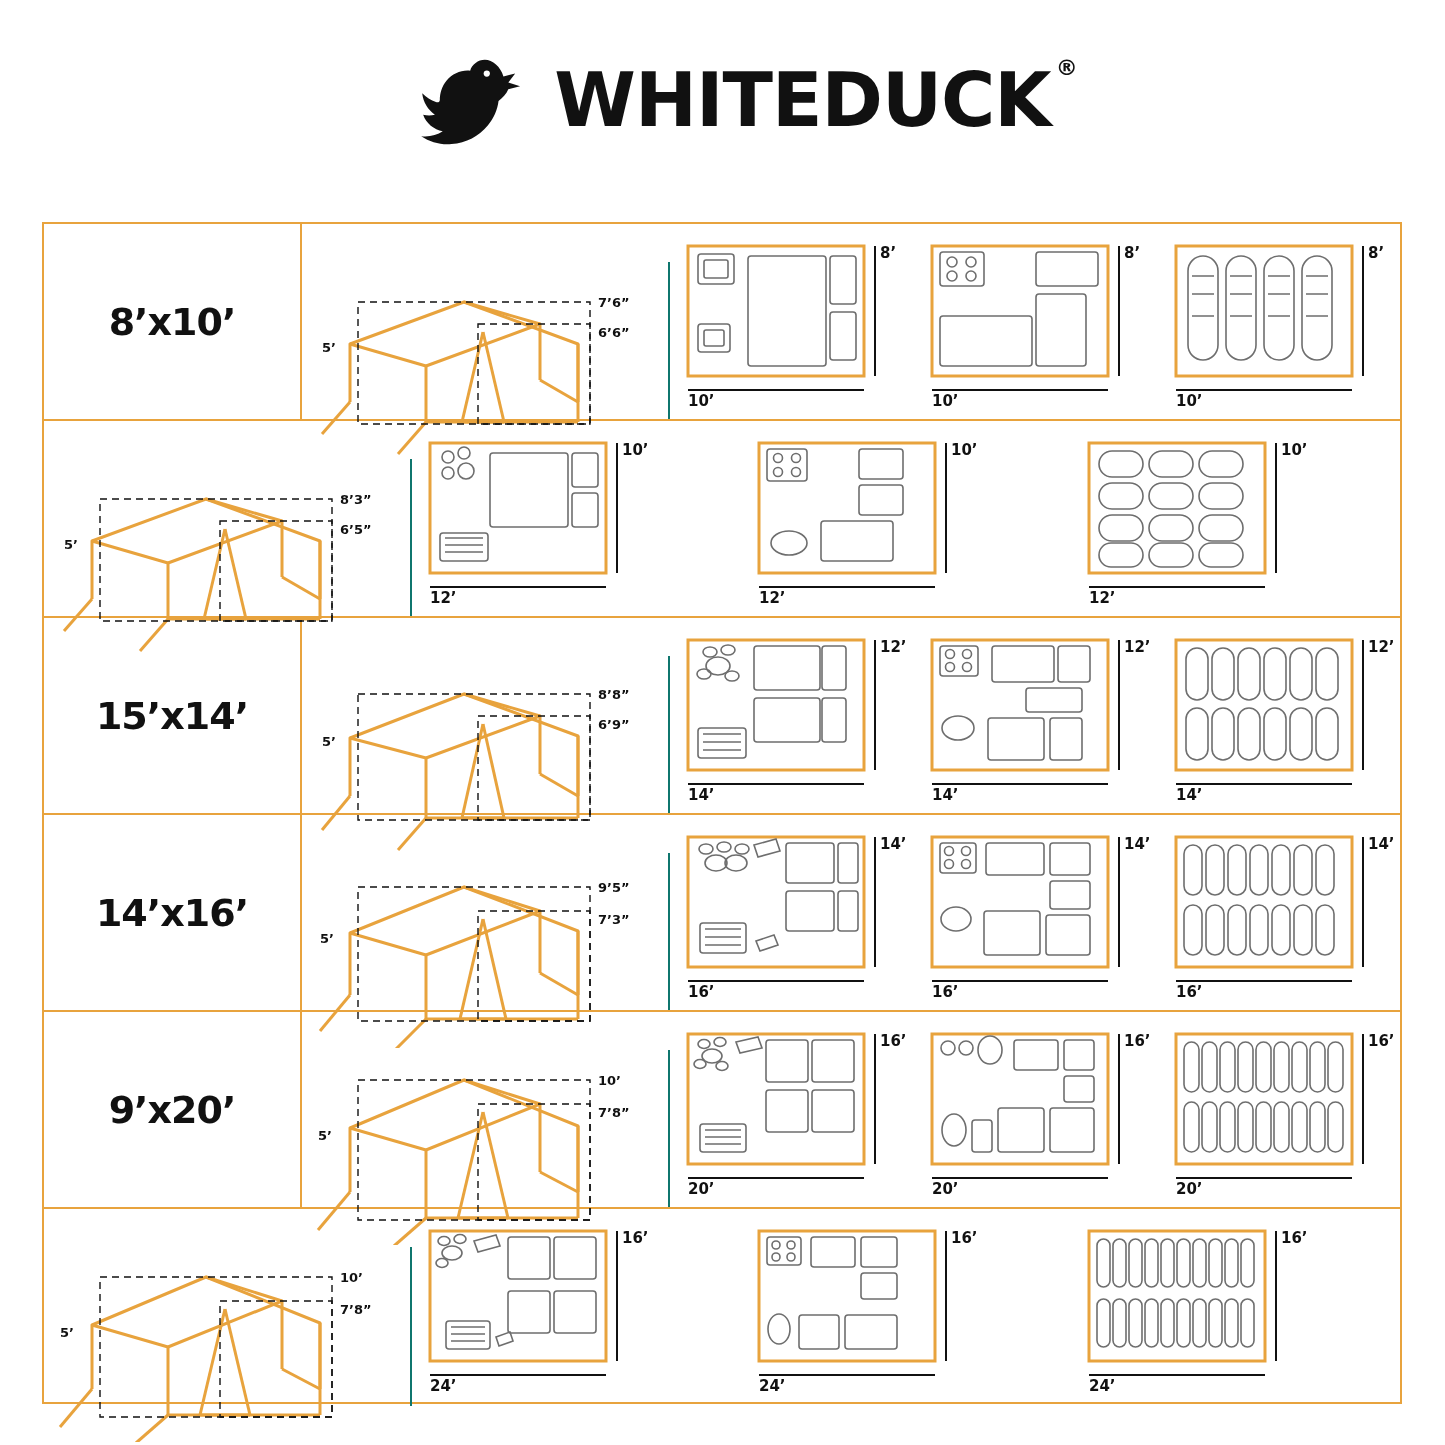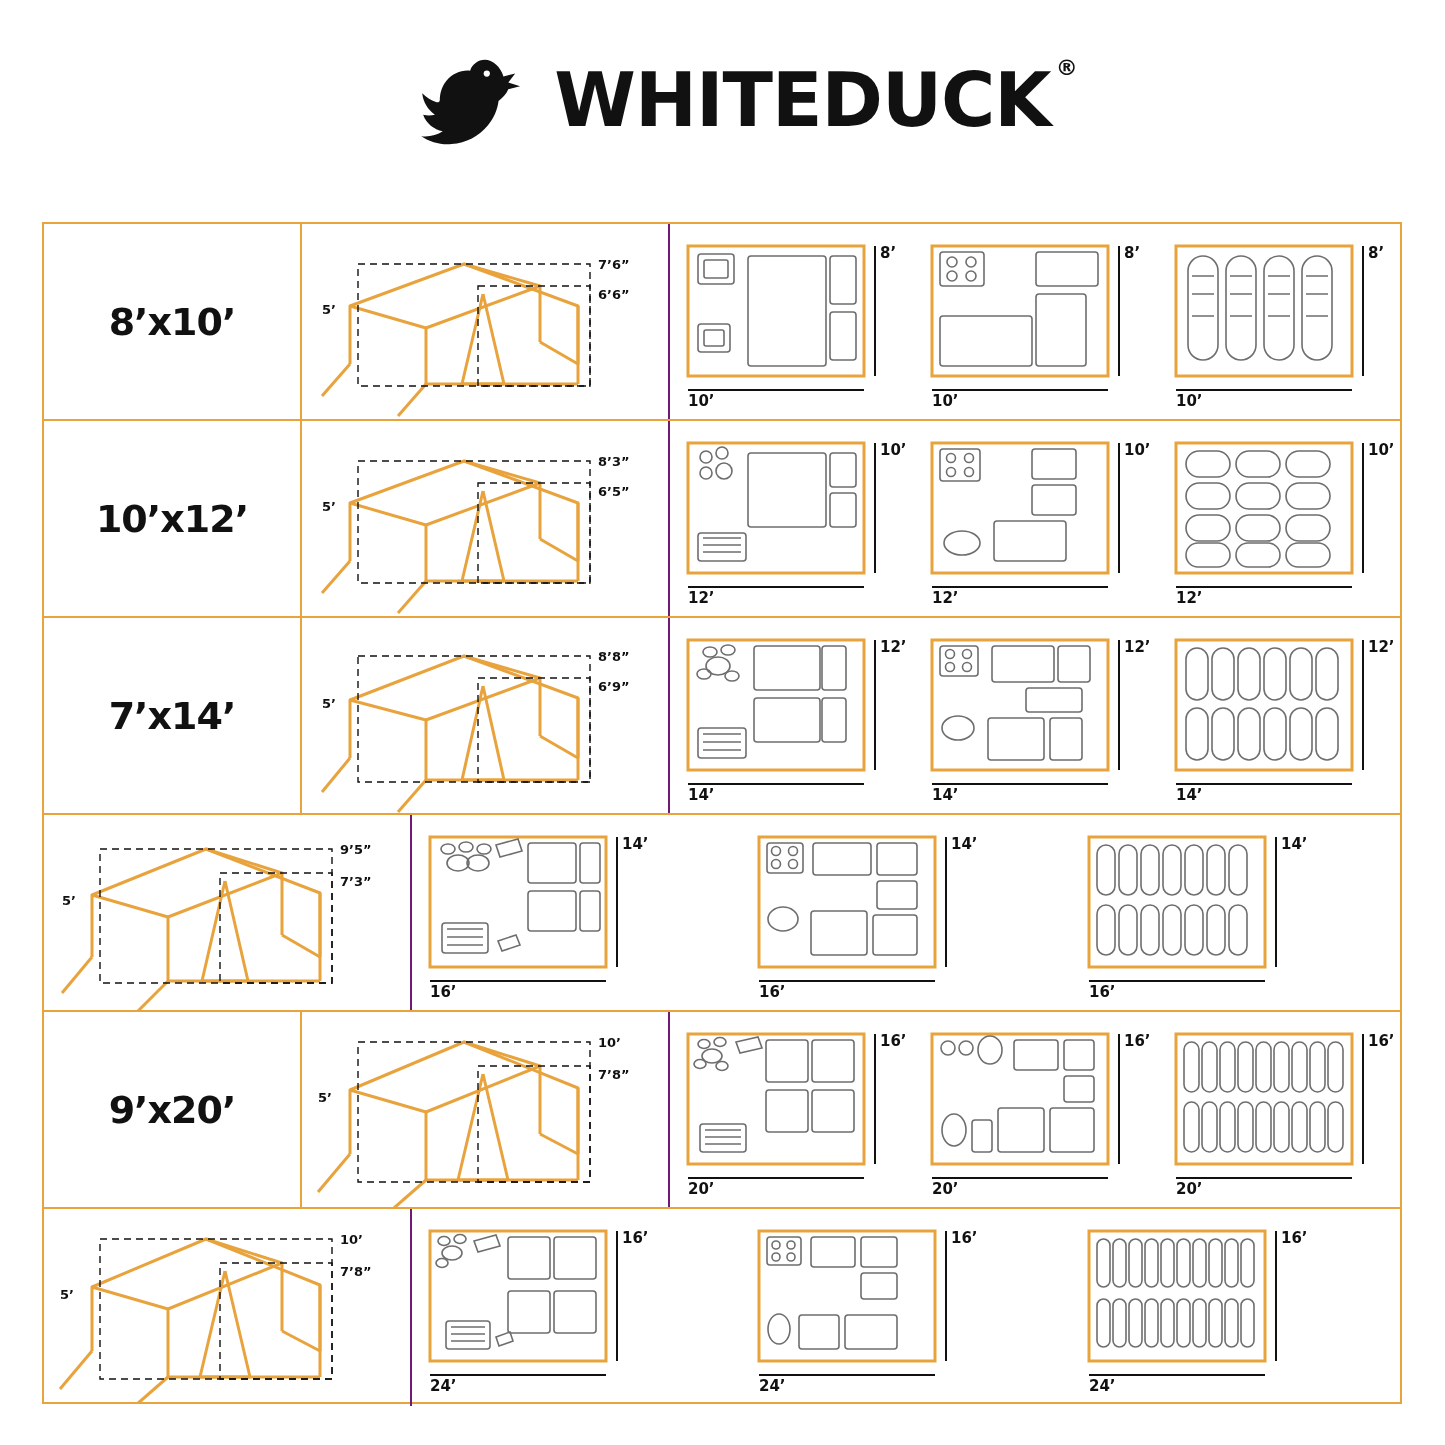--- a/index.html
+++ b/index.html
@@ -48,22 +48,22 @@
     display:flex;align-items:center;justify-content:center;
     box-sizing:border-box;
   }
   .size-label{
     font-size:38px;font-weight:bold;letter-spacing:-1px;
     font-family:"DejaVu Sans", sans-serif;
     white-space:nowrap;
   }
   .cell-tent{
     width:368px;flex:0 0 368px;
-    border-right:2px solid #701a75;
-    position:relative;box-sizing:border-box;
+    border-right:2px solid #0f766e;
+    position:relative;box-sizing:border-box;margin-top:38px;
   }
   .cell-plans{
     flex:1 1 auto;display:flex;box-sizing:border-box;
     position:relative;
   }
   .plan{
     flex:1 1 33.333%;position:relative;
   }
 
   svg{display:block;}
@@ -183,23 +183,20 @@
             <line x1="205" y1="22" x2="205" y2="152" stroke="#111" stroke-width="2"></line>
             <text class="dim" x="210" y="34">8’</text>
             <line x1="18" y1="166" x2="194" y2="166" stroke="#111" stroke-width="2"></line>
             <text class="dim" x="18" y="182">10’</text>
           </svg>
         </div>
       </div>
     </div>
 
     <div class="row">
-      <div class="cell-size">
-        <div class="size-label">10’x12’</div>
-      </div>
       <div class="cell-tent">
         <svg width="368" height="195" viewBox="0 0 368 195">
           <g fill="none" stroke="#E8A33D" stroke-width="3" stroke-linejoin="round">
             <path d="M48 140 L48 82 L162 40 L276 82 L276 140"></path>
             <path d="M162 40 L238 62"></path>
             <path d="M48 82 L124 104 L124 160"></path>
             <path d="M124 104 L238 62 L238 118"></path>
             <path d="M238 118 L276 140"></path>
             <path d="M124 160 L276 160"></path>
             <path d="M276 82 L276 160"></path>
@@ -285,21 +282,21 @@
             <text class="dim" x="210" y="34">10’</text>
             <line x1="18" y1="166" x2="194" y2="166" stroke="#111" stroke-width="2"></line>
             <text class="dim" x="18" y="182">12’</text>
           </svg>
         </div>
       </div>
     </div>
 
     <div class="row">
       <div class="cell-size">
-        <div class="size-label">7’x14’</div>
+        <div class="size-label">15’x14’</div>
       </div>
       <div class="cell-tent">
         <svg width="368" height="195" viewBox="0 0 368 195">
           <g fill="none" stroke="#E8A33D" stroke-width="3" stroke-linejoin="round">
             <path d="M48 140 L48 82 L162 38 L276 80 L276 140"></path>
             <path d="M162 38 L238 60"></path>
             <path d="M48 82 L124 102 L124 162"></path>
             <path d="M124 102 L238 60 L238 118"></path>
             <path d="M238 118 L276 140"></path>
             <path d="M124 162 L276 162"></path>
@@ -387,20 +384,23 @@
             <line x1="205" y1="22" x2="205" y2="152" stroke="#111" stroke-width="2"></line>
             <text class="dim" x="210" y="34">12’</text>
             <line x1="18" y1="166" x2="194" y2="166" stroke="#111" stroke-width="2"></line>
             <text class="dim" x="18" y="182">14’</text>
           </svg>
         </div>
       </div>
     </div>
 
     <div class="row">
+      <div class="cell-size">
+        <div class="size-label">14’x16’</div>
+      </div>
       <div class="cell-tent">
         <svg width="368" height="195" viewBox="0 0 368 195">
           <g fill="none" stroke="#E8A33D" stroke-width="3" stroke-linejoin="round">
             <path d="M48 142 L48 80 L162 34 L276 78 L276 142"></path>
             <path d="M162 34 L238 58"></path>
             <path d="M48 80 L124 102 L124 166"></path>
             <path d="M124 102 L238 58 L238 120"></path>
             <path d="M238 120 L276 142"></path>
             <path d="M124 166 L276 166"></path>
             <path d="M276 78 L276 166"></path>

